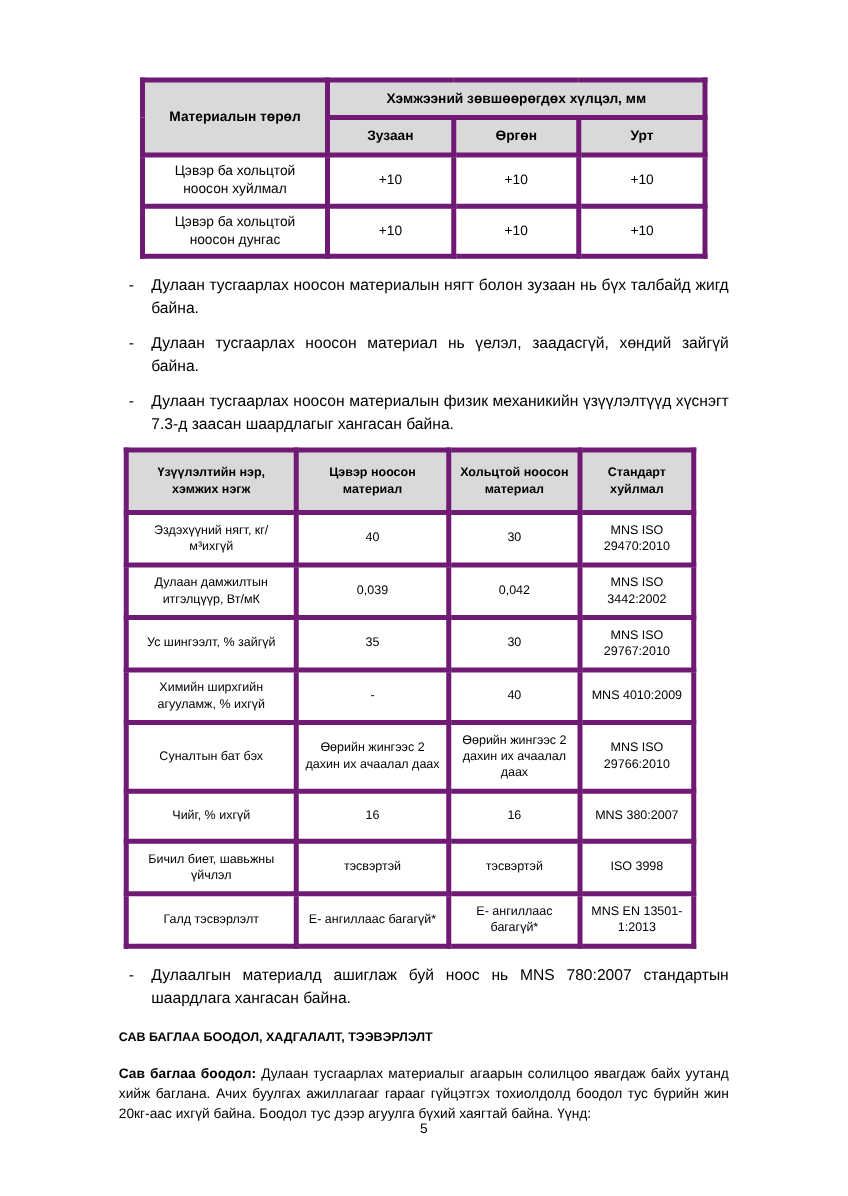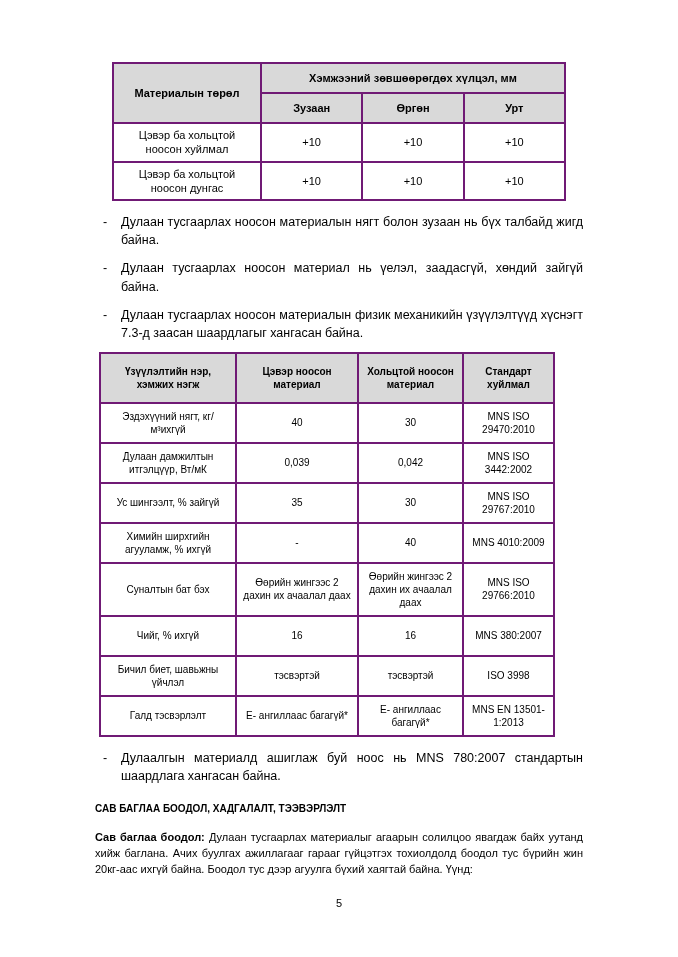--- a/index.html
+++ b/index.html
@@ -9,21 +9,21 @@
     width:678px; height:957px;
     background:#ffffff;
     font-family:"Liberation Sans","DejaVu Sans",sans-serif;
     color:#000000;
     overflow:hidden;
   }
   .content { padding:62px 95px 0 95px; }
 
   
   table { border-collapse:collapse; table-layout:fixed; }
-  td, th { border:2px solid #701a75; font-weight:normal; }
+  td, th { border:4px solid #701a75; font-weight:normal; }
 
   .tbl1 { width:454px; margin-left:17px; font-size:11px; line-height:1.3; }
   .tbl1 th, .tbl1 td { text-align:center; vertical-align:middle; padding:4px 6px; }
   .tbl1 .hdr { background:#d9d9d9; font-weight:bold; }
   .tbl1 .c0 { width:148px; }
   .tbl1 .c  { width:102px; }
   .tbl1 tr.hrow1 td, .tbl1 tr.hrow1 th { height:30px; }
   .tbl1 tr.hrow2 td, .tbl1 tr.hrow2 th { height:30px; }
   .tbl1 tr.drow td { height:36px; }
 

